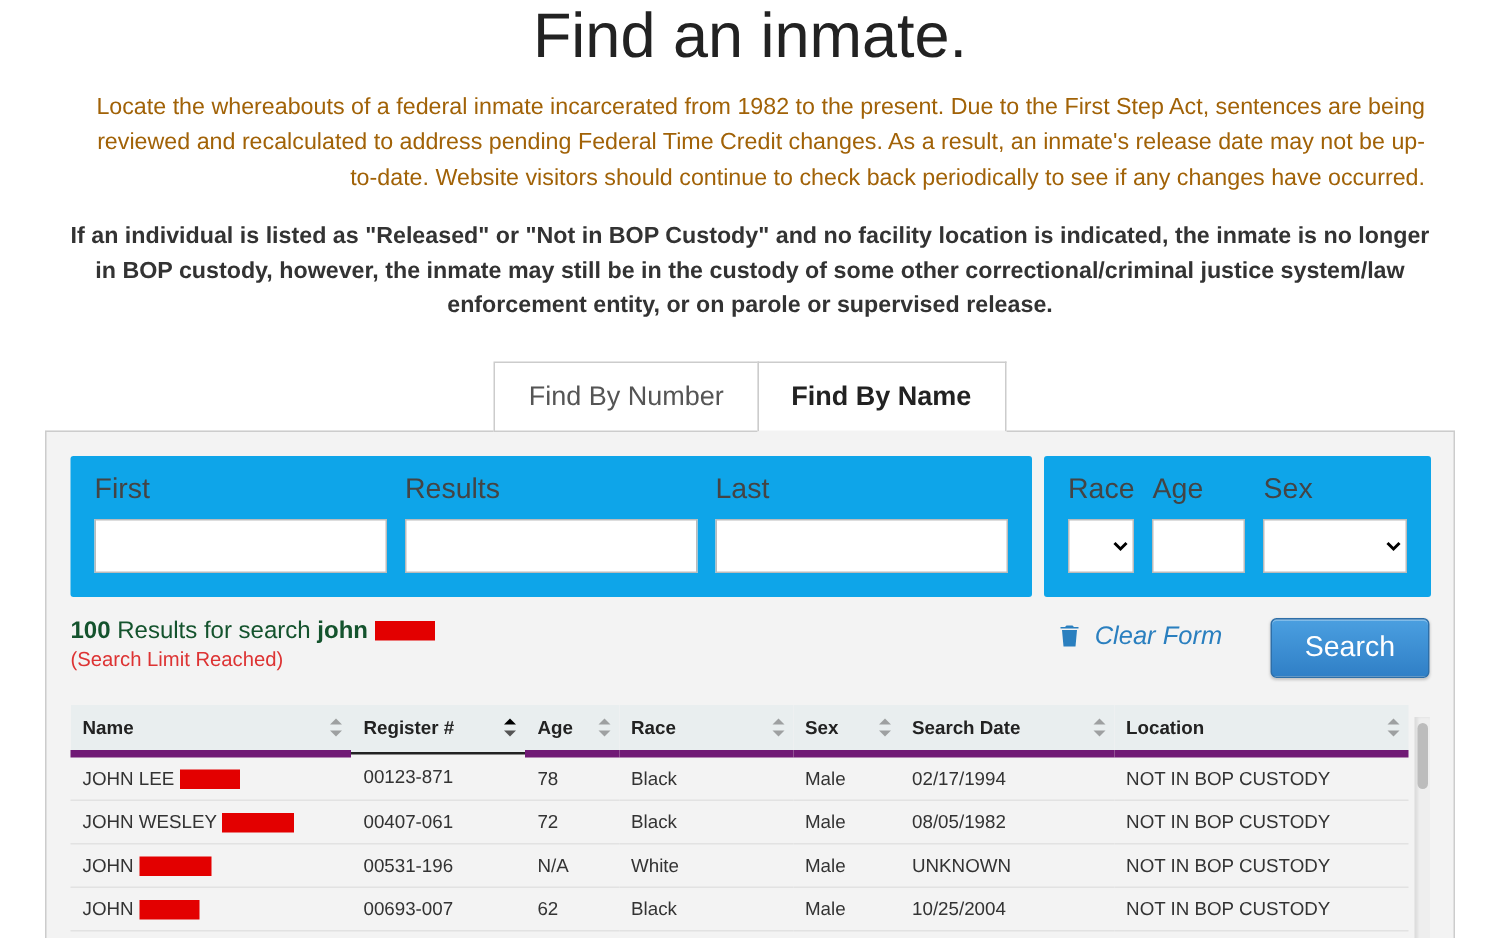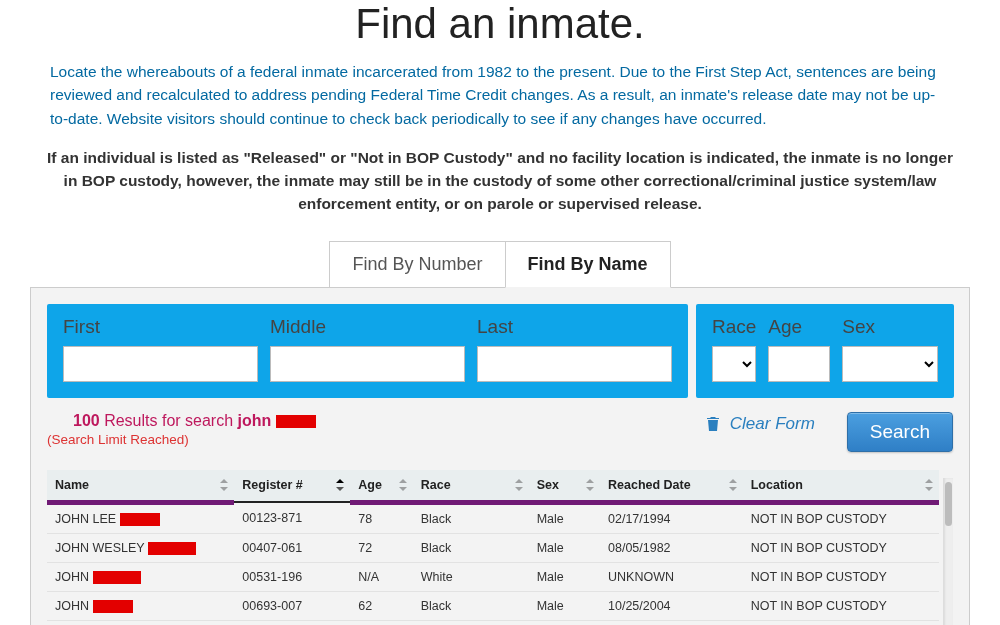--- a/index.html
+++ b/index.html
@@ -1,40 +1,40 @@
 <!DOCTYPE html>
 <html><head>
 <meta charset="utf-8">
 <style>
   * { box-sizing: border-box; margin: 0; padding: 0; }
   body { font-family: "Segoe UI", Arial, sans-serif; background: #fff; color: #333; }
   .page { width: 1000px; margin: 0 auto; background: #fff; }
   .content { padding: 0 30px; }
   h1 { text-align: center; font-size: 42px; font-weight: 400; color: #222; margin-bottom: 12px; }
-  .intro { text-align: left; font-size: 15.5px; color: #0369a1; line-height: 1.5; margin: 0 20px 16px 20px; }
+  .intro { text-align: right; font-size: 15.5px; color: #a16207; line-height: 1.5; margin: 0 20px 16px 20px; }
   .notice { text-align: center; font-size: 15.5px; font-weight: 700; color: #333; line-height: 1.5; margin: 0 10px 24px 10px; }
   .tabs { display: flex; justify-content: center; }
   .tab { border: 1px solid #ccc; background: #fff; padding: 12px 22px; font-size: 18px; color: #444; cursor: pointer; position: relative; top: 1px; }
   .tab.inactive { border-bottom: 1px solid #ccc; color: #555; font-weight: 400; }
   .tab.active { font-weight: 700; color: #222; border-bottom: 1px solid #f3f3f3; z-index: 2; }
   .tab + .tab { margin-left: -1px; }
   .panel { border: 1px solid #ccc; background: #f3f3f3; padding: 16px; margin: 0 0 10px 0; }
   .filter-row { display: flex; gap: 8px; }
   .filter-box { background: #0ea5e9; padding: 12px 16px 16px 16px; border-radius: 2px; flex: 1; display: flex; gap: 12px; }
   .field { display: flex; flex-direction: column; }
   .field label { font-size: 19px; color: #444; margin-bottom: 8px; font-weight: 400; }
   .field input, .field select { height: 36px; border: 1px solid #bbb; background: #fff; font-size: 14px; padding: 0 6px; }
   .f-first { flex: 1; }
   .f-middle { flex: 1; }
   .f-last { flex: 1; }
   .f-race { flex: 2; }
   .f-age { width: 62px; }
   .f-sex { width: 96px; }
   .results-bar { display: flex; align-items: flex-start; margin-top: 14px; }
-  .results-text { font-size: 16px; color: #be185d; margin-left: 26px; }
+  .results-text { font-size: 16px; color: #14532d; }
   .results-text b.count { font-weight: 700; }
   .results-text b.term { font-weight: 700; }
   .redact { display: inline-block; background: #e30000; height: 13px; vertical-align: middle; }
   .limit { color: #d33; font-size: 13.5px; margin-top: 2px; }
   .spacer { flex: 1; }
   .clear { display: inline-flex; align-items: center; gap: 10px; color: #2a7fbf; font-size: 17px; cursor: pointer; margin-right: 32px; margin-top: 2px; font-style: italic; }
   .trash { width: 14px; height: 16px; }
   .trash svg { width: 14px; height: 16px; display: block; }
   .search-btn { background: linear-gradient(#4b9fe0, #2f7fc6); color: #fff; border: 1px solid #2e6fa8; border-radius: 4px; font-size: 19px; padding: 8px 22px; cursor: pointer; box-shadow: inset 0 1px 0 rgba(255,255,255,.3), 0 1px 2px rgba(0,0,0,.2); }
   .table-wrap { margin-top: 18px; position: relative; }
@@ -74,21 +74,21 @@
     </div>
 
     <div class="panel">
       <div class="filter-row">
         <div class="filter-box">
           <div class="field f-first">
             <label>First</label>
             <input type="text" value="" style="">
           </div>
           <div class="field f-middle">
-            <label>Middle</label>
+            <label>Results</label>
             <input type="text" value="" style="">
           </div>
           <div class="field f-last">
             <label>Last</label>
             <input type="text" value="" style="">
           </div>
         </div>
         <div class="filter-box" style="flex:0.78">
           <div class="field f-race">
             <label>Race</label>
@@ -129,21 +129,21 @@
 
       <div class="table-wrap">
         <table>
           <thead>
             <tr>
               <th class="col-name"><span>Name</span><span class="sort"></span></th>
               <th class="col-reg sorted"><span>Register #</span><span class="sort"></span></th>
               <th class="col-age"><span>Age</span><span class="sort"></span></th>
               <th class="col-race"><span>Race</span><span class="sort"></span></th>
               <th class="col-sex"><span>Sex</span><span class="sort"></span></th>
-              <th class="col-rel"><span>Reached Date</span><span class="sort"></span></th>
+              <th class="col-rel"><span>Search Date</span><span class="sort"></span></th>
               <th class="col-loc"><span>Location</span><span class="sort"></span></th>
             </tr>
           </thead>
           <tbody id="rows">
               <tr>
                 <td class="name">JOHN LEE <span class="redact" style="width:40px"></span></td>
                 <td>00123-871</td>
                 <td>78</td>
                 <td>Black</td>
                 <td>Male</td>

